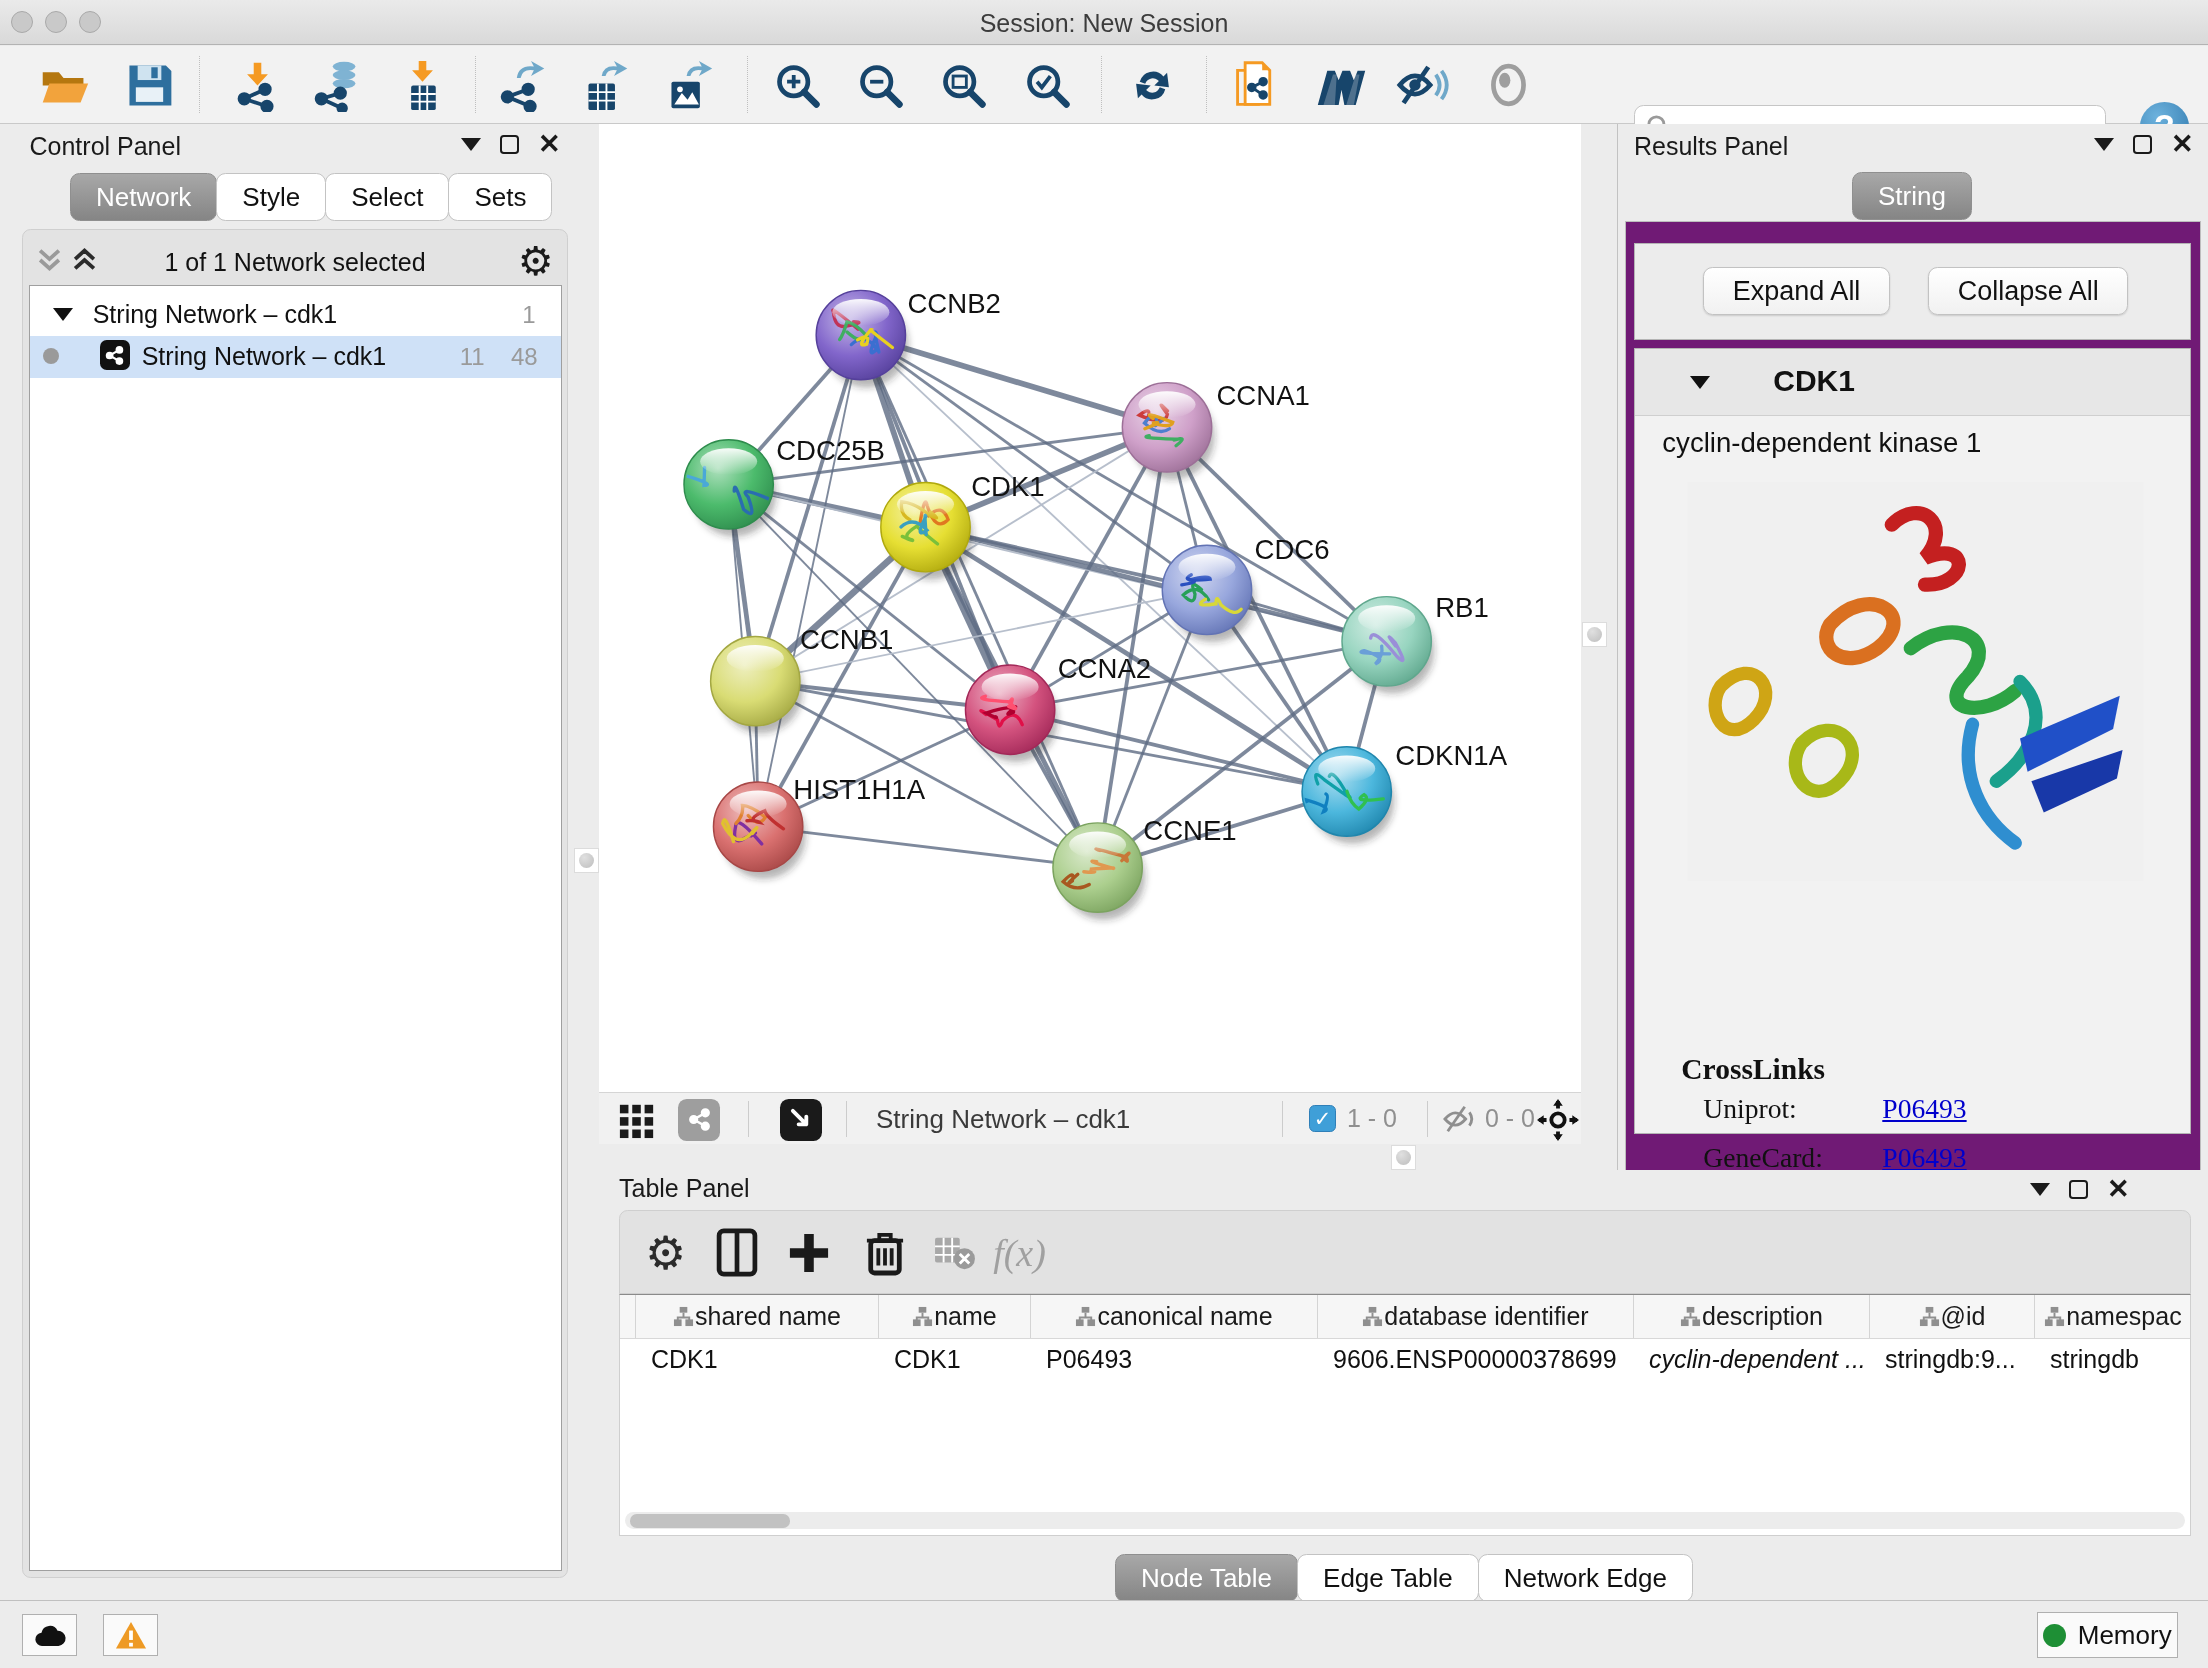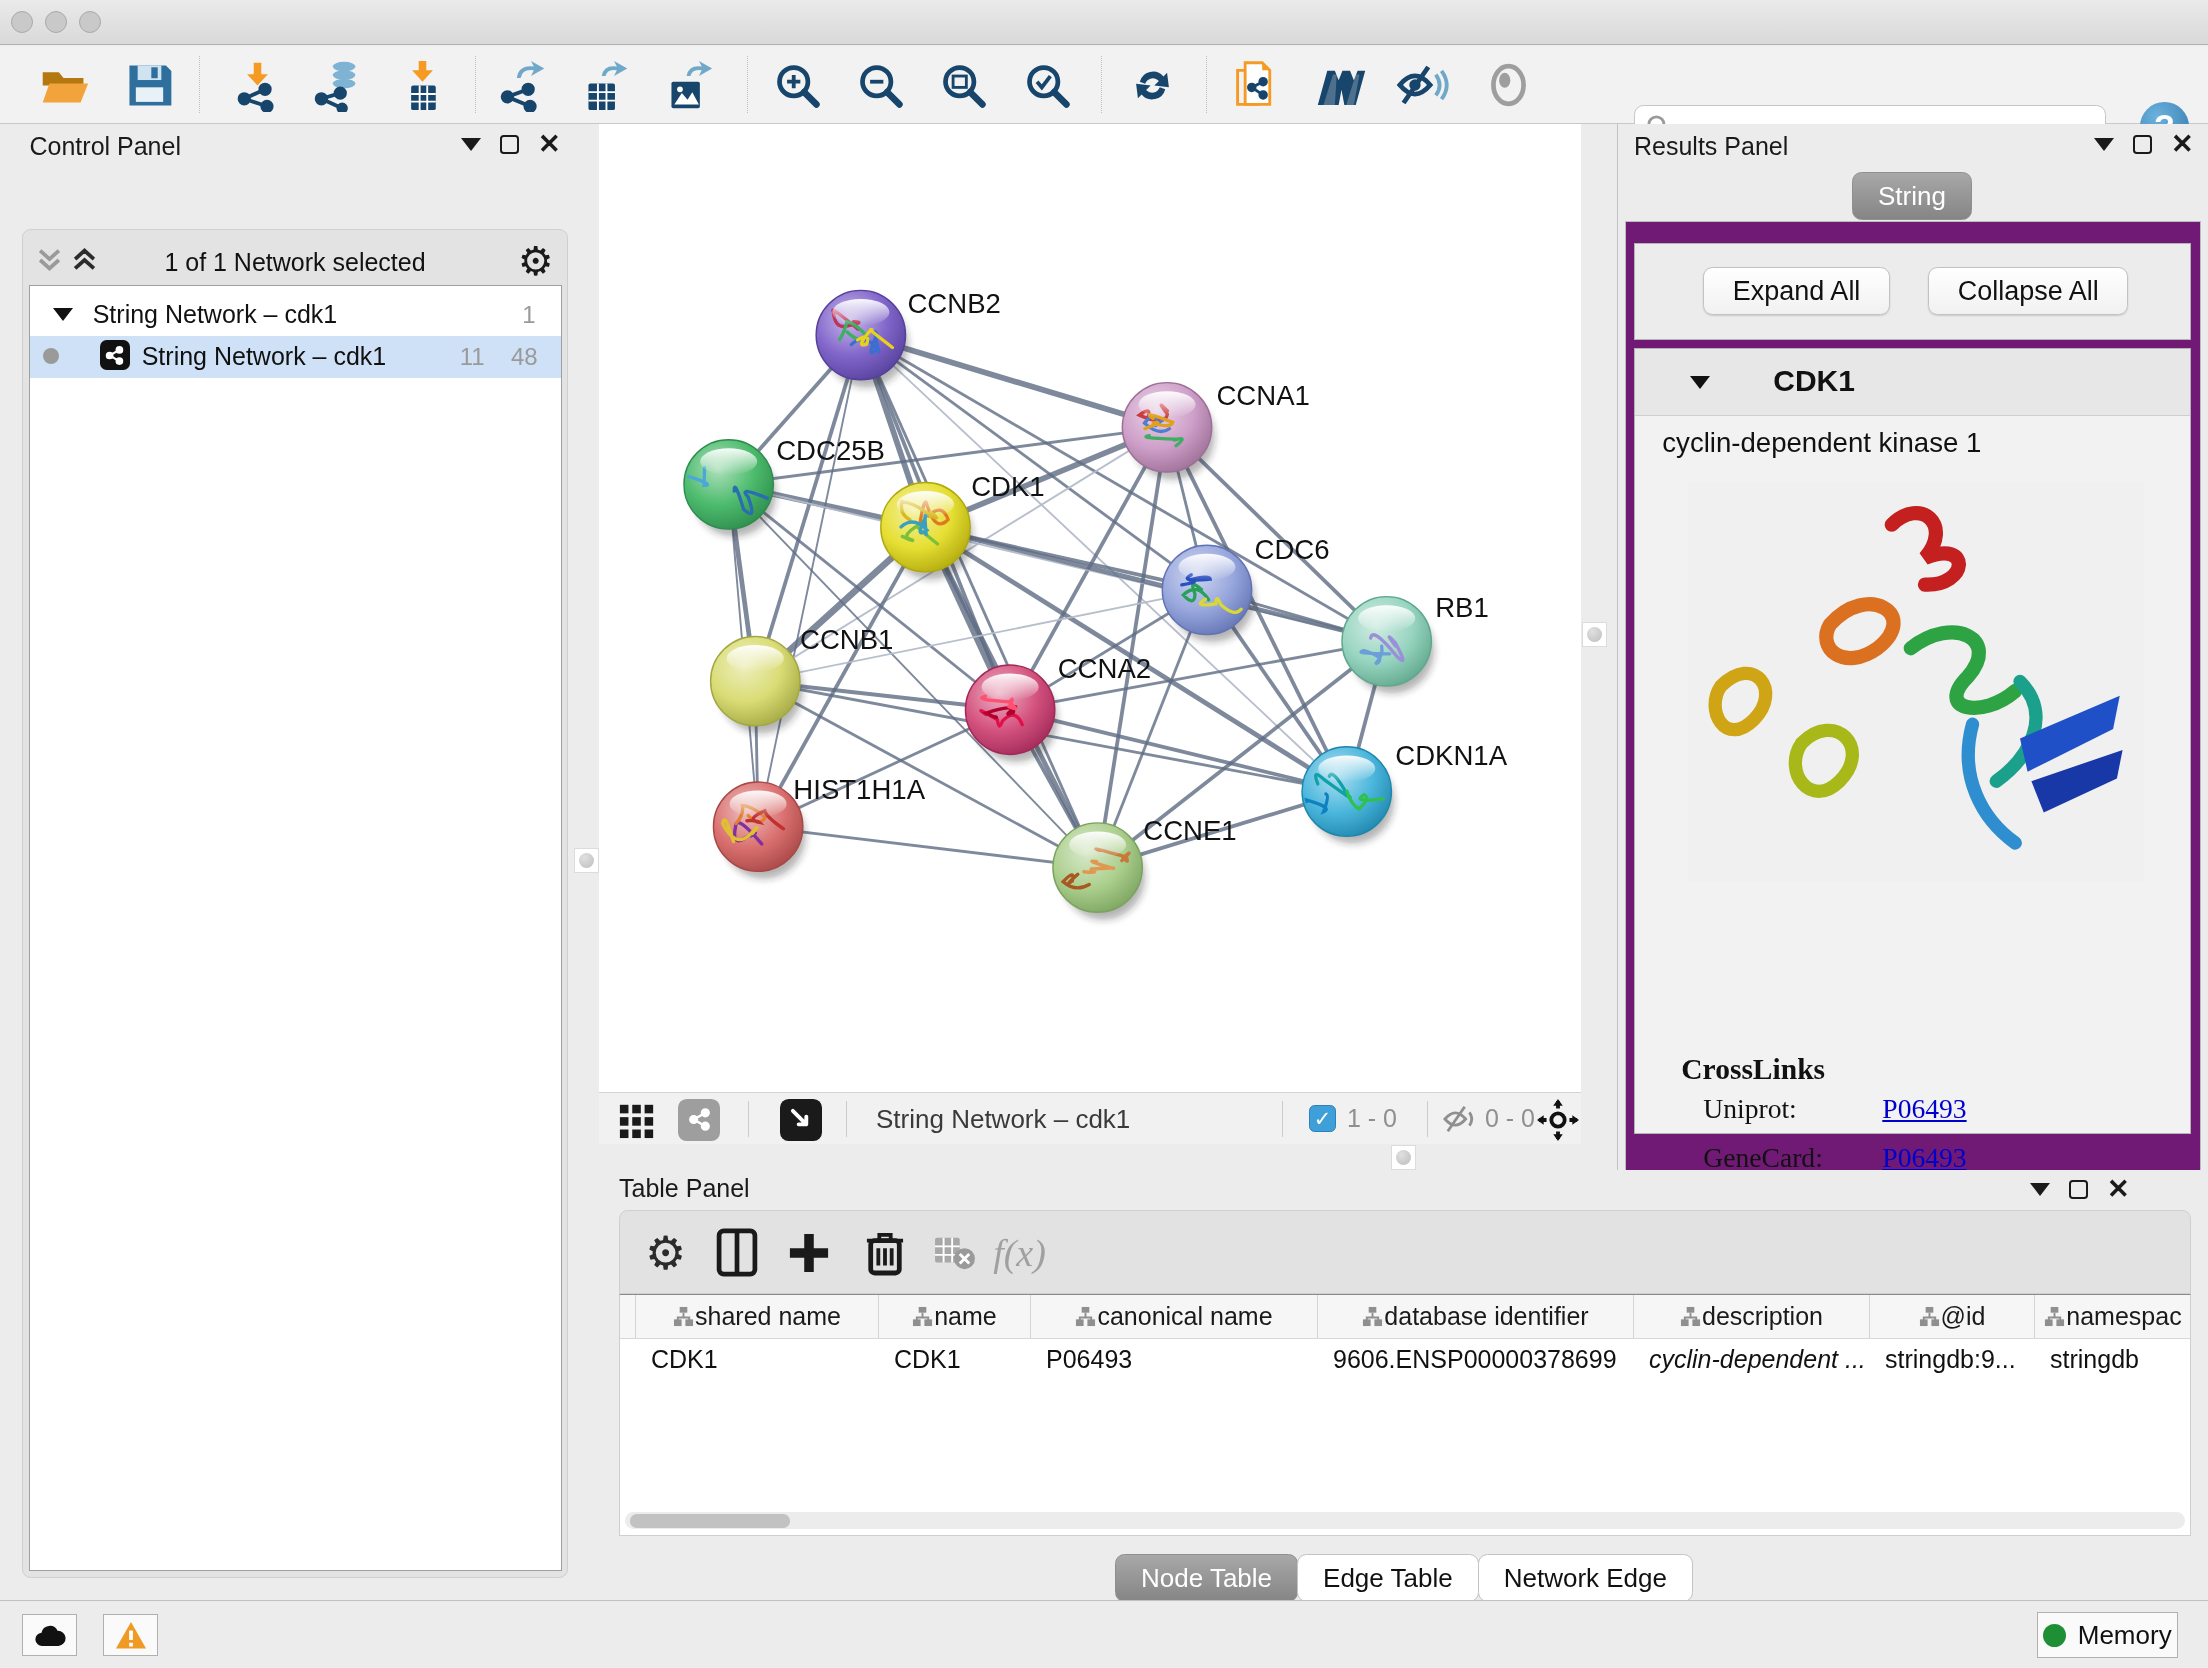--- a/index.html
+++ b/index.html
@@ -100,20 +100,21 @@
 </style>
 </head>
 <body>
 
 <div id="win">
 
   <div id="titlebar">
     <span class="tlight" style="left:10.5px"></span>
     <span class="tlight" style="left:45px"></span>
     <span class="tlight" style="left:79px"></span>
+    <div id="wtitle">Session: New Session</div>
   </div>
 
   <div id="toolbar">
     <span class="tbtn" style="left:34px">
       <svg width="53" height="53" viewBox="0 0 56 56">
         <path d="M5 14 h17 l5 6 h21 v8 H5z" fill="#b5770f"></path>
         <path d="M5 46 l7-20 h41 l-8 20z" fill="#f2a33c"></path>
       </svg>
       </span>
     <span class="tbtn" style="left:119px">
@@ -272,20 +273,23 @@
     </div>
     <div id="helpbtn">?</div>
   </div>
 
   <div id="cpanel">
     <div class="ptitle abs" style="left:29.5px; top:7.6px">Control Panel</div>
     <div class="pbtns" style="left:461px; top:11.4px">
       <span class="pbtn-collapse"></span>
       <span class="pbtn-float"></span>
       <span class="pbtn-close">✕</span>
+    </div>
+    <div class="abs" style="left:70px; top:49px; white-space:nowrap">
+      <span class="tab sel">Network</span><span class="tab">Style</span><span class="tab">Select</span><span class="tab">Sets</span>
     </div>
     <div id="cp-sub">
       <span class="abs" style="left:13.3px; top:15px">
         <svg width="27" height="30" viewBox="0 0 28 32">
             <g fill="none" stroke="#9a9a9a" stroke-width="4">
               <path d="M4 6 l10 9 10-9 M4 16 l10 9 10-9"></path>
             </g>
           </svg>
         </span>
       <span class="abs" style="left:48px; top:15px">

